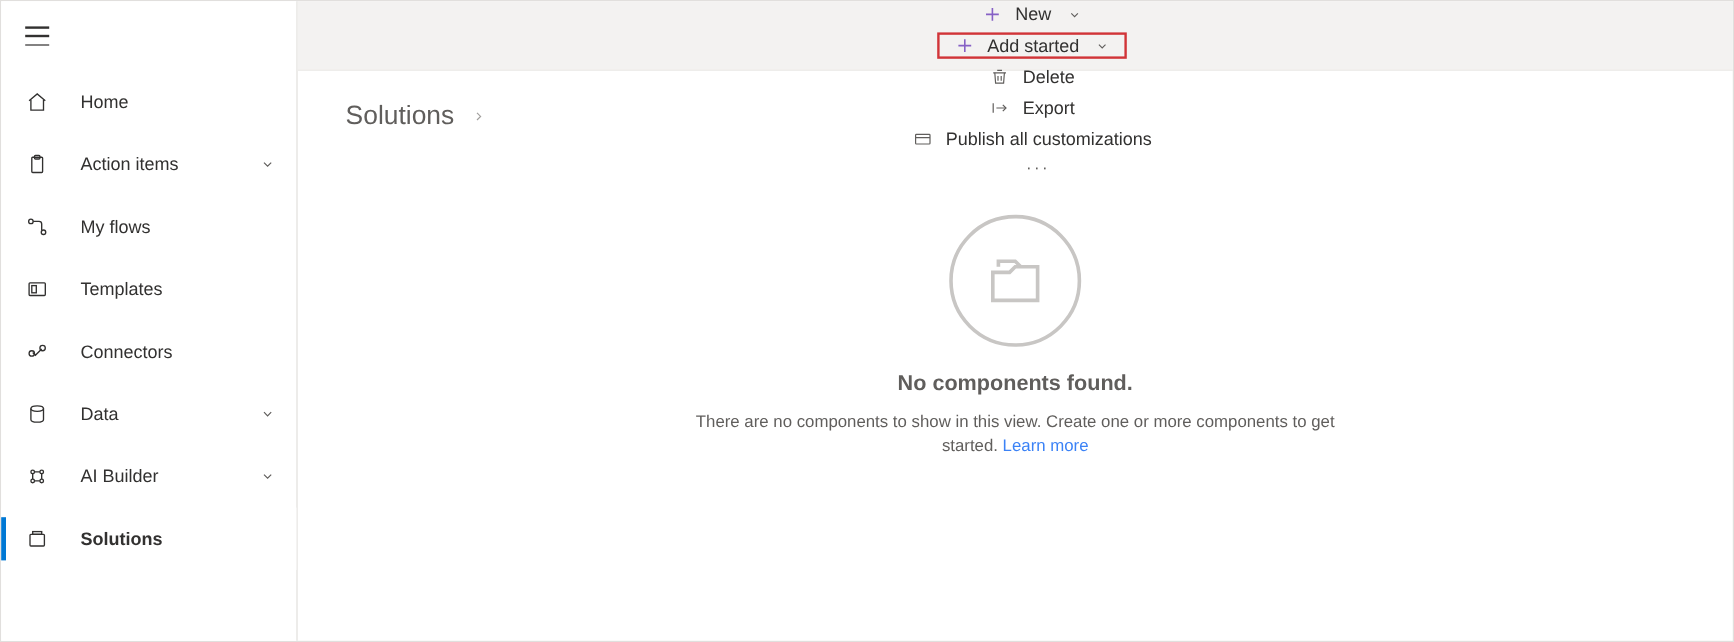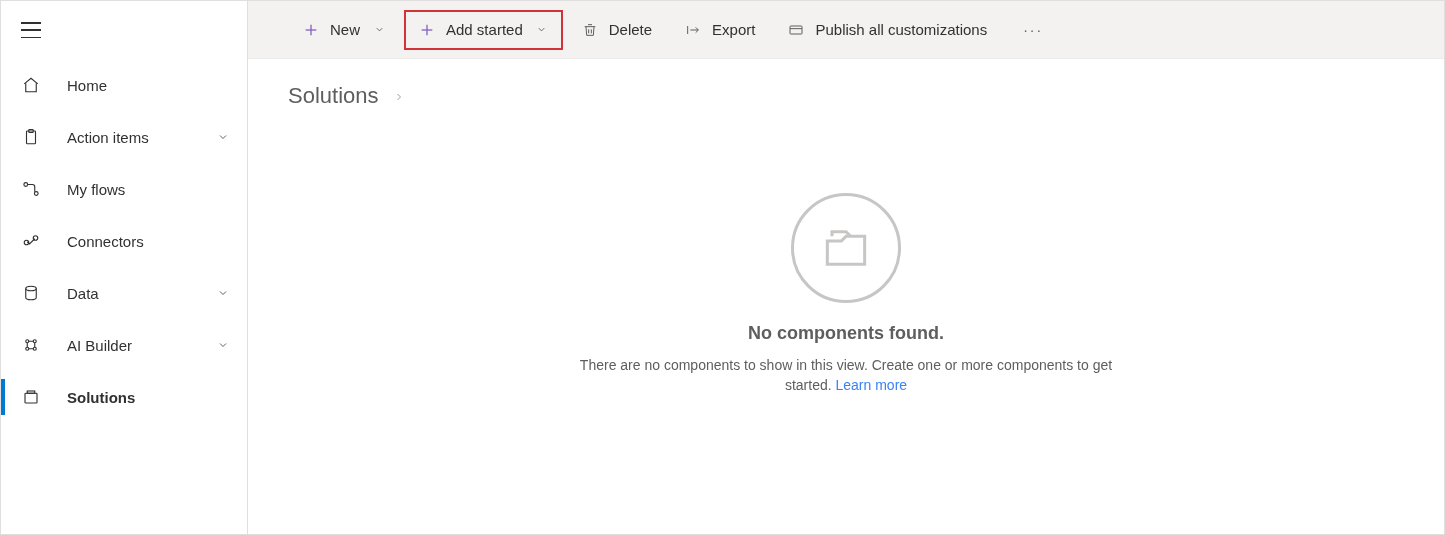--- a/index.html
+++ b/index.html
@@ -92,20 +92,21 @@
     min-width: 0;
   }
   .cmdbar {
     height: 58px;
     background: #f3f2f1;
     border-bottom: 1px solid #edebe9;
     display: flex;
     align-items: center;
     padding: 0 12px 0 40px;
     gap: 4px;
+    flex-direction: column;
   }
   .cmd {
     display: flex;
     align-items: center;
     height: 40px;
     padding: 0 12px;
     cursor: pointer;
     color: #323130;
     gap: 10px;
     border: 2px solid transparent;
@@ -141,21 +142,21 @@
     gap: 14px;
     font-size: 22px;
     color:#605e5c;
   }
   .breadcrumb .crumb-root { cursor:pointer; color:#605e5c; }
   .breadcrumb .crumb-sep { color:#a19f9d; font-size:16px; }
   .breadcrumb .crumb-current { font-weight:700; color:#323130; }
   
   .empty {
     position: absolute;
-    top: 134px;
+    top: 120px;
     left: 50%;
     transform: translateX(-50%);
     width: 560px;
     text-align: center;
   }
   .empty-illus {
     margin: 0 auto 20px;
     width: 110px; height: 110px;
     border: 3px solid #c8c6c4;
     border-radius: 50%;
@@ -225,20 +226,29 @@
           <svg width="18" height="18" viewBox="0 0 24 24" fill="none" stroke="currentColor" stroke-width="1.5">
               <circle cx="5" cy="6" r="2.5"></circle>
               <circle cx="19" cy="18" r="2.5"></circle>
               <path d="M7.5 6H14a3 3 0 0 1 3 3v6.5"></path>
             </svg>
         </span>
         <span class="nav-label">My flows</span>
       </div>
 
 
+      <div class="nav-item">
+        <span class="nav-icon">
+          <svg width="18" height="18" viewBox="0 0 24 24" fill="none" stroke="currentColor" stroke-width="1.5">
+              <rect x="3" y="5" width="18" height="14" rx="1"></rect>
+              <rect x="6" y="8" width="5" height="8"></rect>
+            </svg>
+        </span>
+        <span class="nav-label">Templates</span>
+      </div>
 
       <div class="nav-item">
         <span class="nav-icon">
           <svg width="18" height="18" viewBox="0 0 24 24" fill="none" stroke="currentColor" stroke-width="1.5">
               <path d="M7 13l3 3 7-7"></path>
               <circle cx="6" cy="14" r="3"></circle>
               <circle cx="18" cy="8" r="3"></circle>
             </svg>
         </span>
         <span class="nav-label">Connectors</span>

